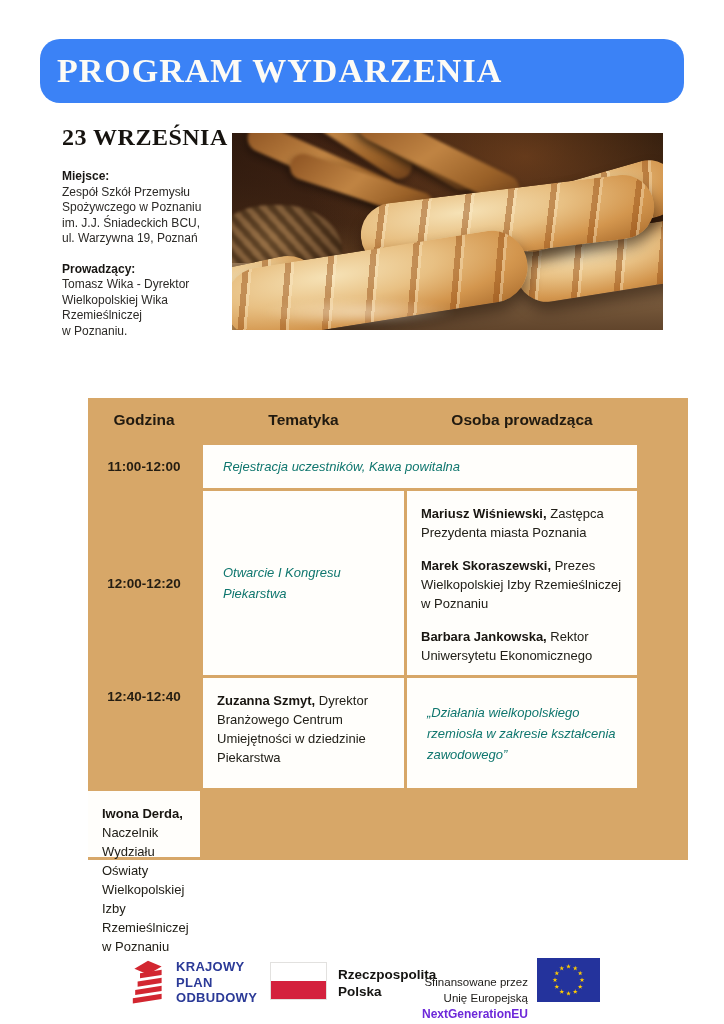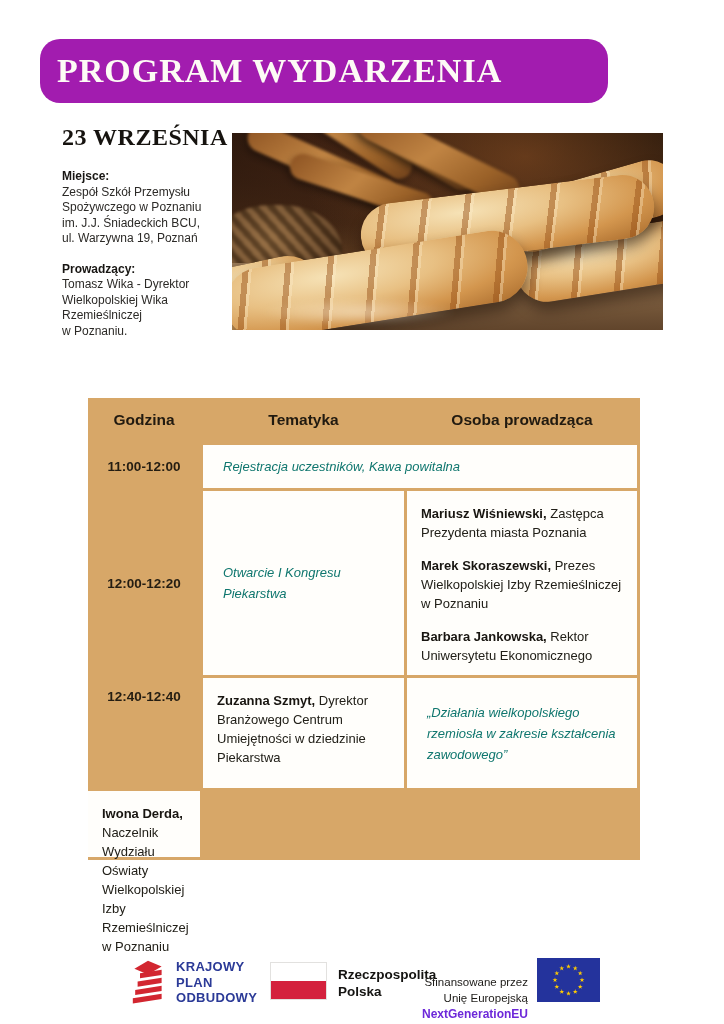--- a/index.html
+++ b/index.html
@@ -1,20 +1,20 @@
 <!DOCTYPE html>
 <html lang="pl"><head>
 <meta charset="utf-8">
 <style>
   html,body{margin:0;padding:0;background:#ffffff;}
   .page{position:relative;width:724px;height:1024px;background:#ffffff;overflow:hidden;
         font-family:"Liberation Sans","DejaVu Sans",sans-serif;color:#1d1b18;}
 
   
-  .banner{position:absolute;left:40px;top:39px;width:568px;height:64px;background:#a21caf;
+  .banner{position:absolute;left:40px;top:39px;width:644px;height:64px;background:#3b82f6;
           border-radius:20px;display:flex;align-items:center;padding-left:17px;box-sizing:border-box;}
   .banner h1{margin:0;font-family:"Liberation Serif","DejaVu Serif",serif;font-weight:bold;
              font-size:34px;letter-spacing:1px;color:#FDFBF5;}
 
   
   .info{position:absolute;left:62px;top:124px;width:172px;}
   .date{font-family:"Liberation Serif","DejaVu Serif",serif;font-weight:bold;font-size:24px;
         letter-spacing:.5px;color:#16130f;margin:0 0 18px 0;}
   .info-block{font-size:12px;line-height:15.5px;color:#2c2a27;margin-bottom:15px;}
   .info-block .lbl{font-weight:bold;color:#181613;display:block;}
@@ -40,21 +40,21 @@
      box-shadow:0 4px 8px rgba(0,0,0,.4);}
   .basket{position:absolute;left:-22px;top:72px;width:132px;height:100px;border-radius:46%;
      filter:blur(1.6px);
      background-image:
        repeating-linear-gradient(48deg, rgba(0,0,0,.28) 0 6px, rgba(255,220,170,.12) 6px 12px),
        radial-gradient(ellipse at 45% 35%, #8a6238 0%, #5e3d20 60%, #3c2412 100%);}
   .dust{position:absolute;bottom:4px;left:26px;width:200px;height:28px;filter:blur(3px);
      background:radial-gradient(ellipse, rgba(255,246,226,.55) 0%, rgba(255,246,226,0) 70%);}
 
   
-  .schedule{position:absolute;left:88px;top:398px;width:552px;background:#D7A768;
+  .schedule{position:absolute;left:88px;top:398px;width:600px;background:#D7A768;
             display:grid;grid-template-columns:112px 201px 230px;
             grid-template-rows:44px 43px 184px 110px 66px;gap:3px;
             padding:0 3px 3px 0;box-sizing:border-box;}
   .hcell{display:flex;align-items:center;justify-content:center;font-weight:bold;
          font-size:15.5px;color:#211a10;}
   .tcell{display:flex;align-items:center;justify-content:center;font-weight:bold;
          font-size:13.5px;color:#241d12;}
   .tcell.top{align-items:flex-start;padding-top:11px;}
   .wcell{background:#FFFEFB;}
   .topic{display:flex;align-items:center;padding:10px 14px 10px 20px;box-sizing:border-box;

